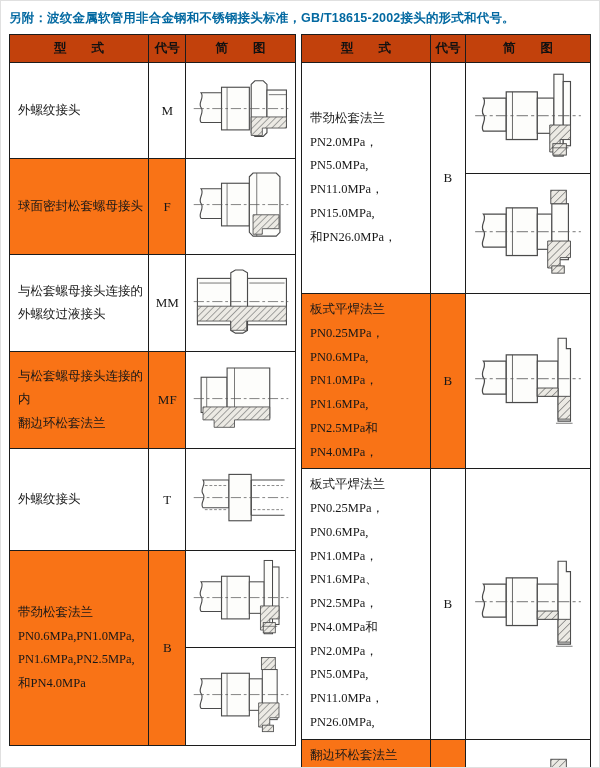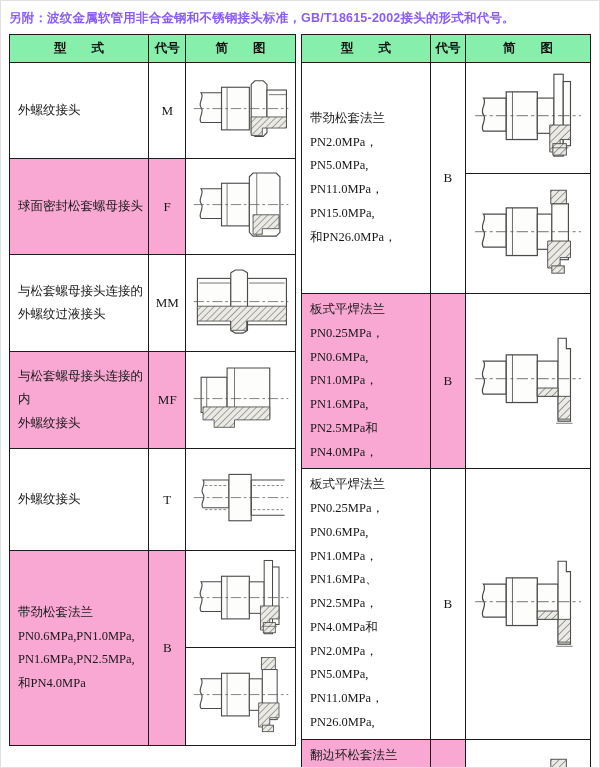--- a/index.html
+++ b/index.html
@@ -4,44 +4,44 @@
 <style>
   * { margin:0; padding:0; box-sizing:border-box; }
   html,body { background:#fff; }
   body {
     width:600px; height:768px; overflow:hidden;
     font-family:"Liberation Sans", sans-serif;
     border:1px solid #e0e0e0;
   }
   .page-title {
     margin:9px 8px 7px 8px;
-    font-size:12.5px; font-weight:bold; color:#8b5cf6;
+    font-size:12.5px; font-weight:bold; color:#0369a1;
     letter-spacing:0.2px;
     font-family:"Liberation Sans", sans-serif;
   }
   .tables { display:flex; gap:5px; margin:0 8px; align-items:flex-start; }
   table.t { border-collapse:collapse; table-layout:fixed; background:#fff; }
   table.t, table.t th, table.t td { border:1.5px solid #1c1c1c; }
   table.t th {
-    background:#86efac; font-size:12.5px; font-weight:bold; color:#111;
+    background:#c2410c; font-size:12.5px; font-weight:bold; color:#111;
     text-align:center; vertical-align:middle;
     font-family:"Liberation Sans", sans-serif;
   }
   td.type {
     font-family:"Liberation Serif","DejaVu Serif", serif;
     font-size:12.5px; color:#181818;
     padding:4px 4px 4px 8px; vertical-align:middle;
     white-space:pre-line; line-height:1.9; text-align:left;
   }
   td.code {
     font-family:"Liberation Serif","DejaVu Serif", serif;
     font-size:13px; color:#181818; text-align:center; vertical-align:middle;
   }
   td.diag { background:#fff; text-align:center; vertical-align:middle; padding:2px; }
-  .hl { background:#f9a8d4; }
+  .hl { background:#f97316; }
   .t-left  col.c-type { width:140px; } .t-left  col.c-code { width:38px; } .t-left  col.c-diag { width:110px; }
   .t-right col.c-type { width:130px; } .t-right col.c-code { width:36px; } .t-right col.c-diag { width:125px; }
   .t-left  td.diag svg { width:102px; height:auto; display:inline-block; }
   .t-right td.diag svg { width:114px; height:auto; display:inline-block; }
   .defs-holder { position:absolute; width:0; height:0; overflow:hidden; }
 </style>
 </head>
 <body>
 
 <svg class="defs-holder" aria-hidden="true">
@@ -170,21 +170,21 @@
       <td class="code">MM</td>
       <td class="diag">
         <svg viewBox="0 0 110 94">
               <use href="#sym-mm"></use>
               <use href="#sym-cl"></use>
             </svg>
       </td>
     </tr>
     <tr style="height:97px">
       <td class="type hl">与松套螺母接头连接的内
-外螺纹接头</td>
+翻边环松套法兰</td>
       <td class="code hl">MF</td>
       <td class="diag">
         <svg viewBox="0 0 110 94">
               <use href="#sym-mf"></use>
               <use href="#sym-cl"></use>
             </svg>
       </td>
     </tr>
     <tr style="height:102px">
       <td class="type">外螺纹接头</td>

